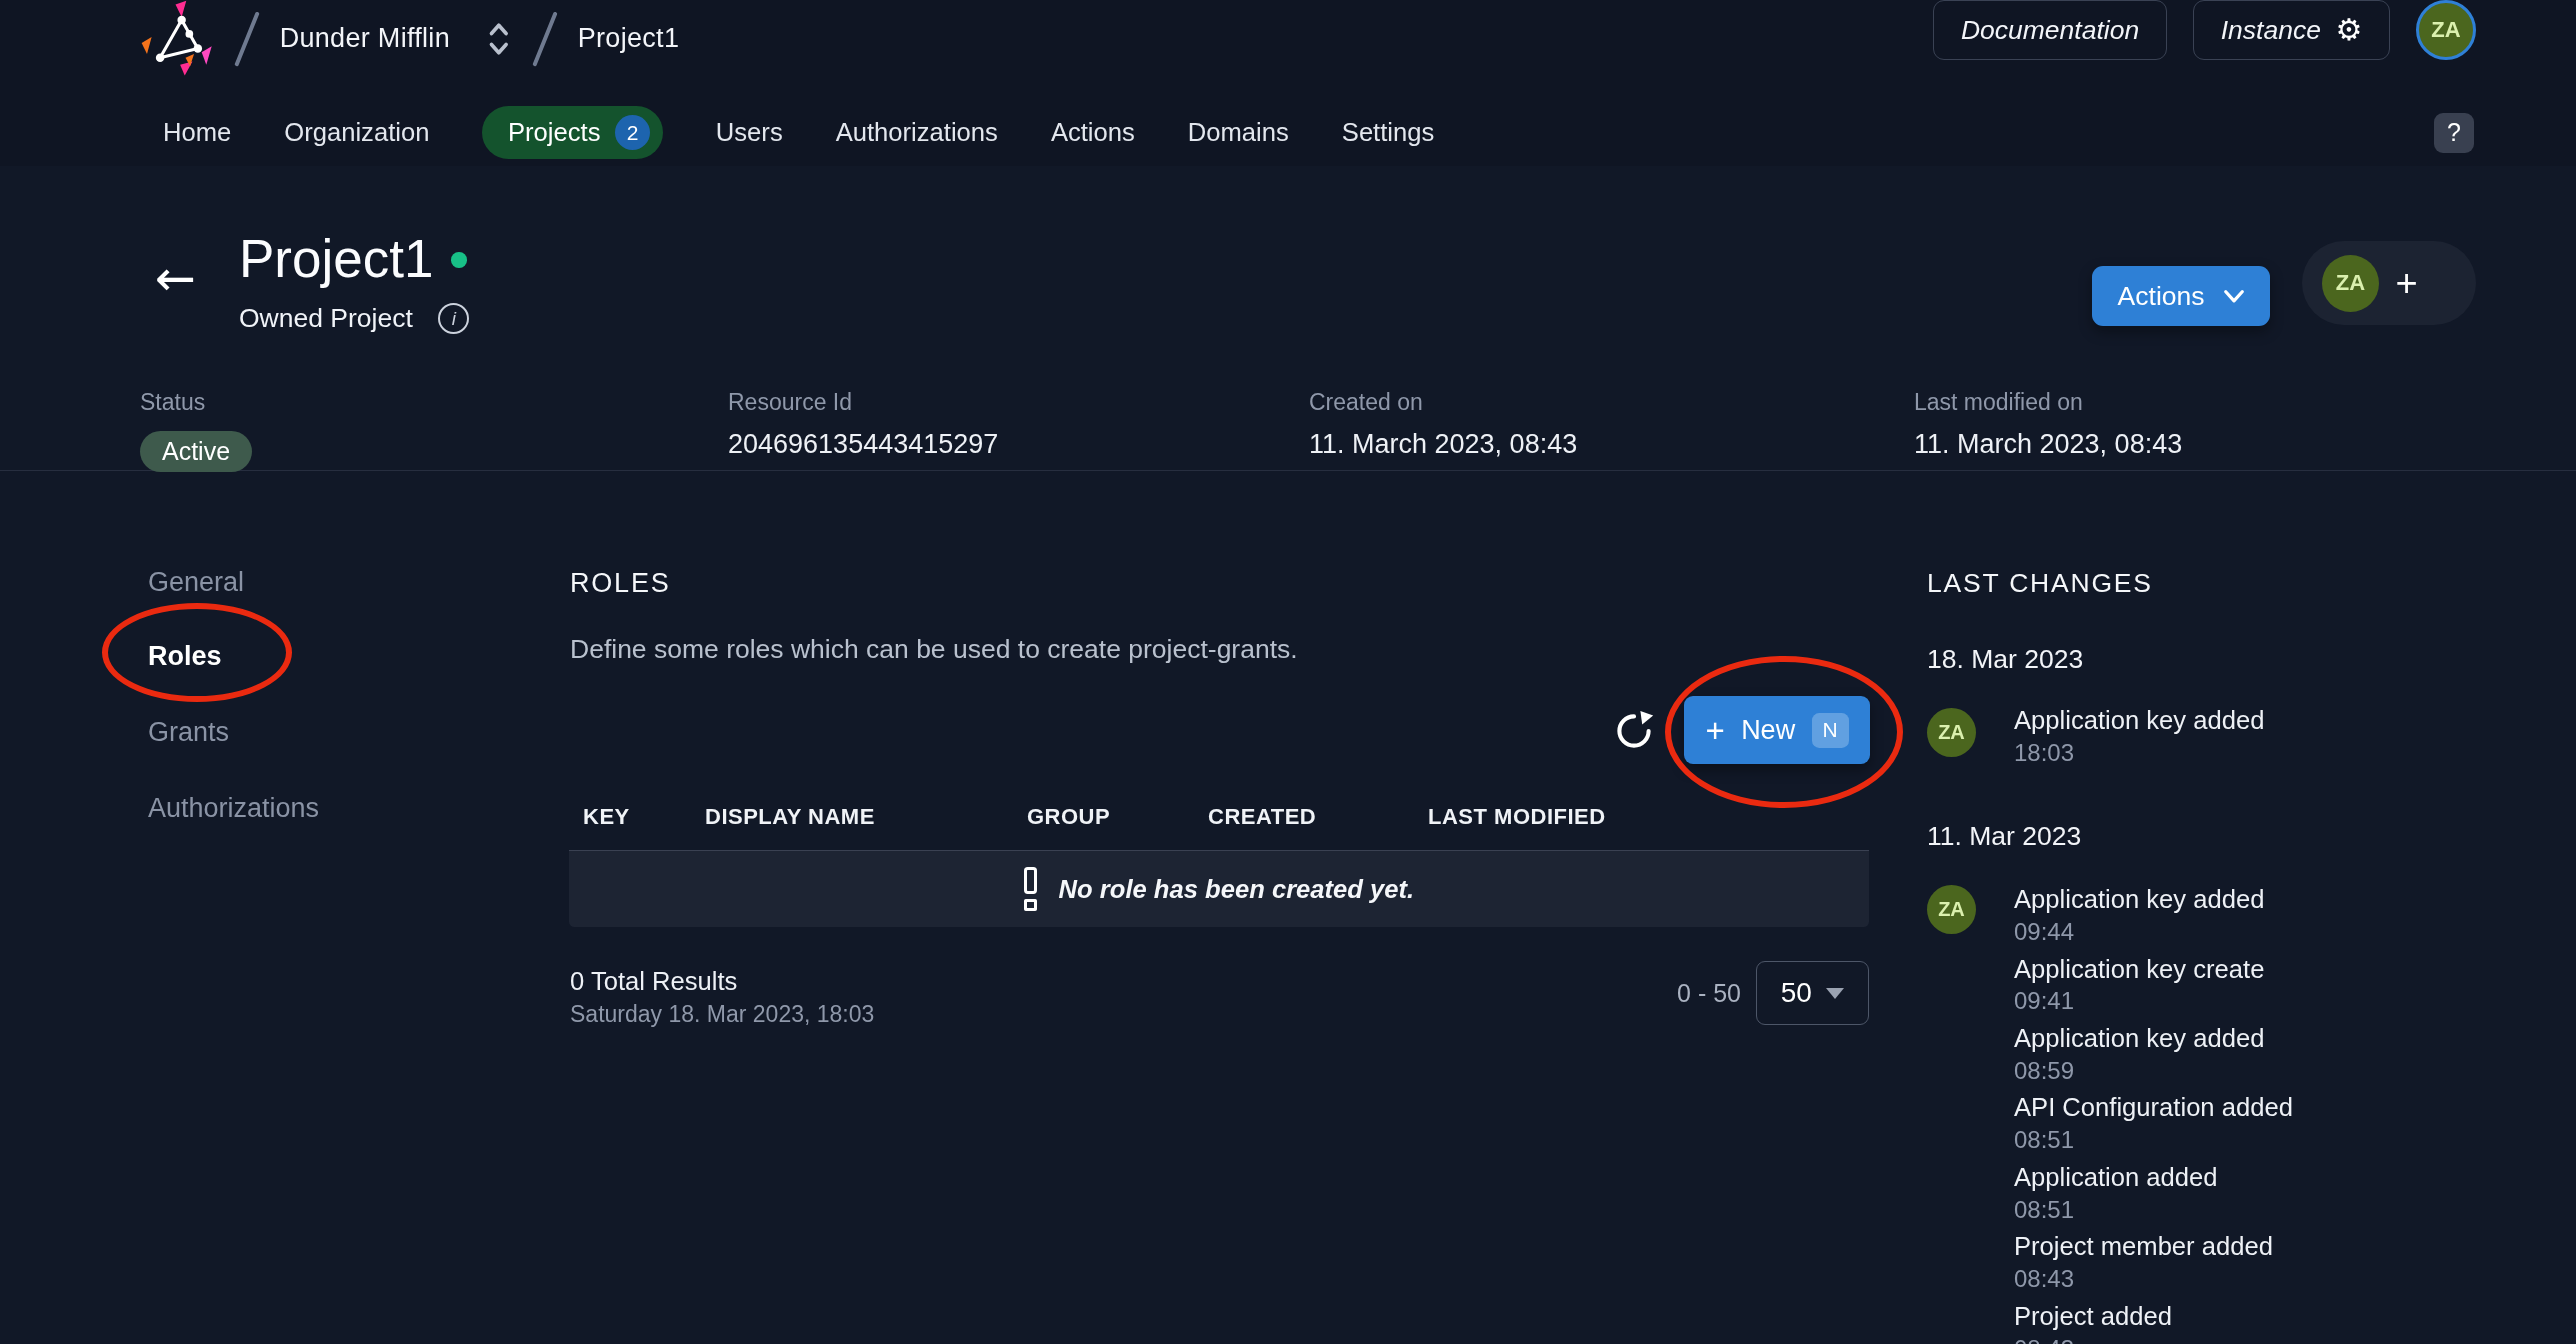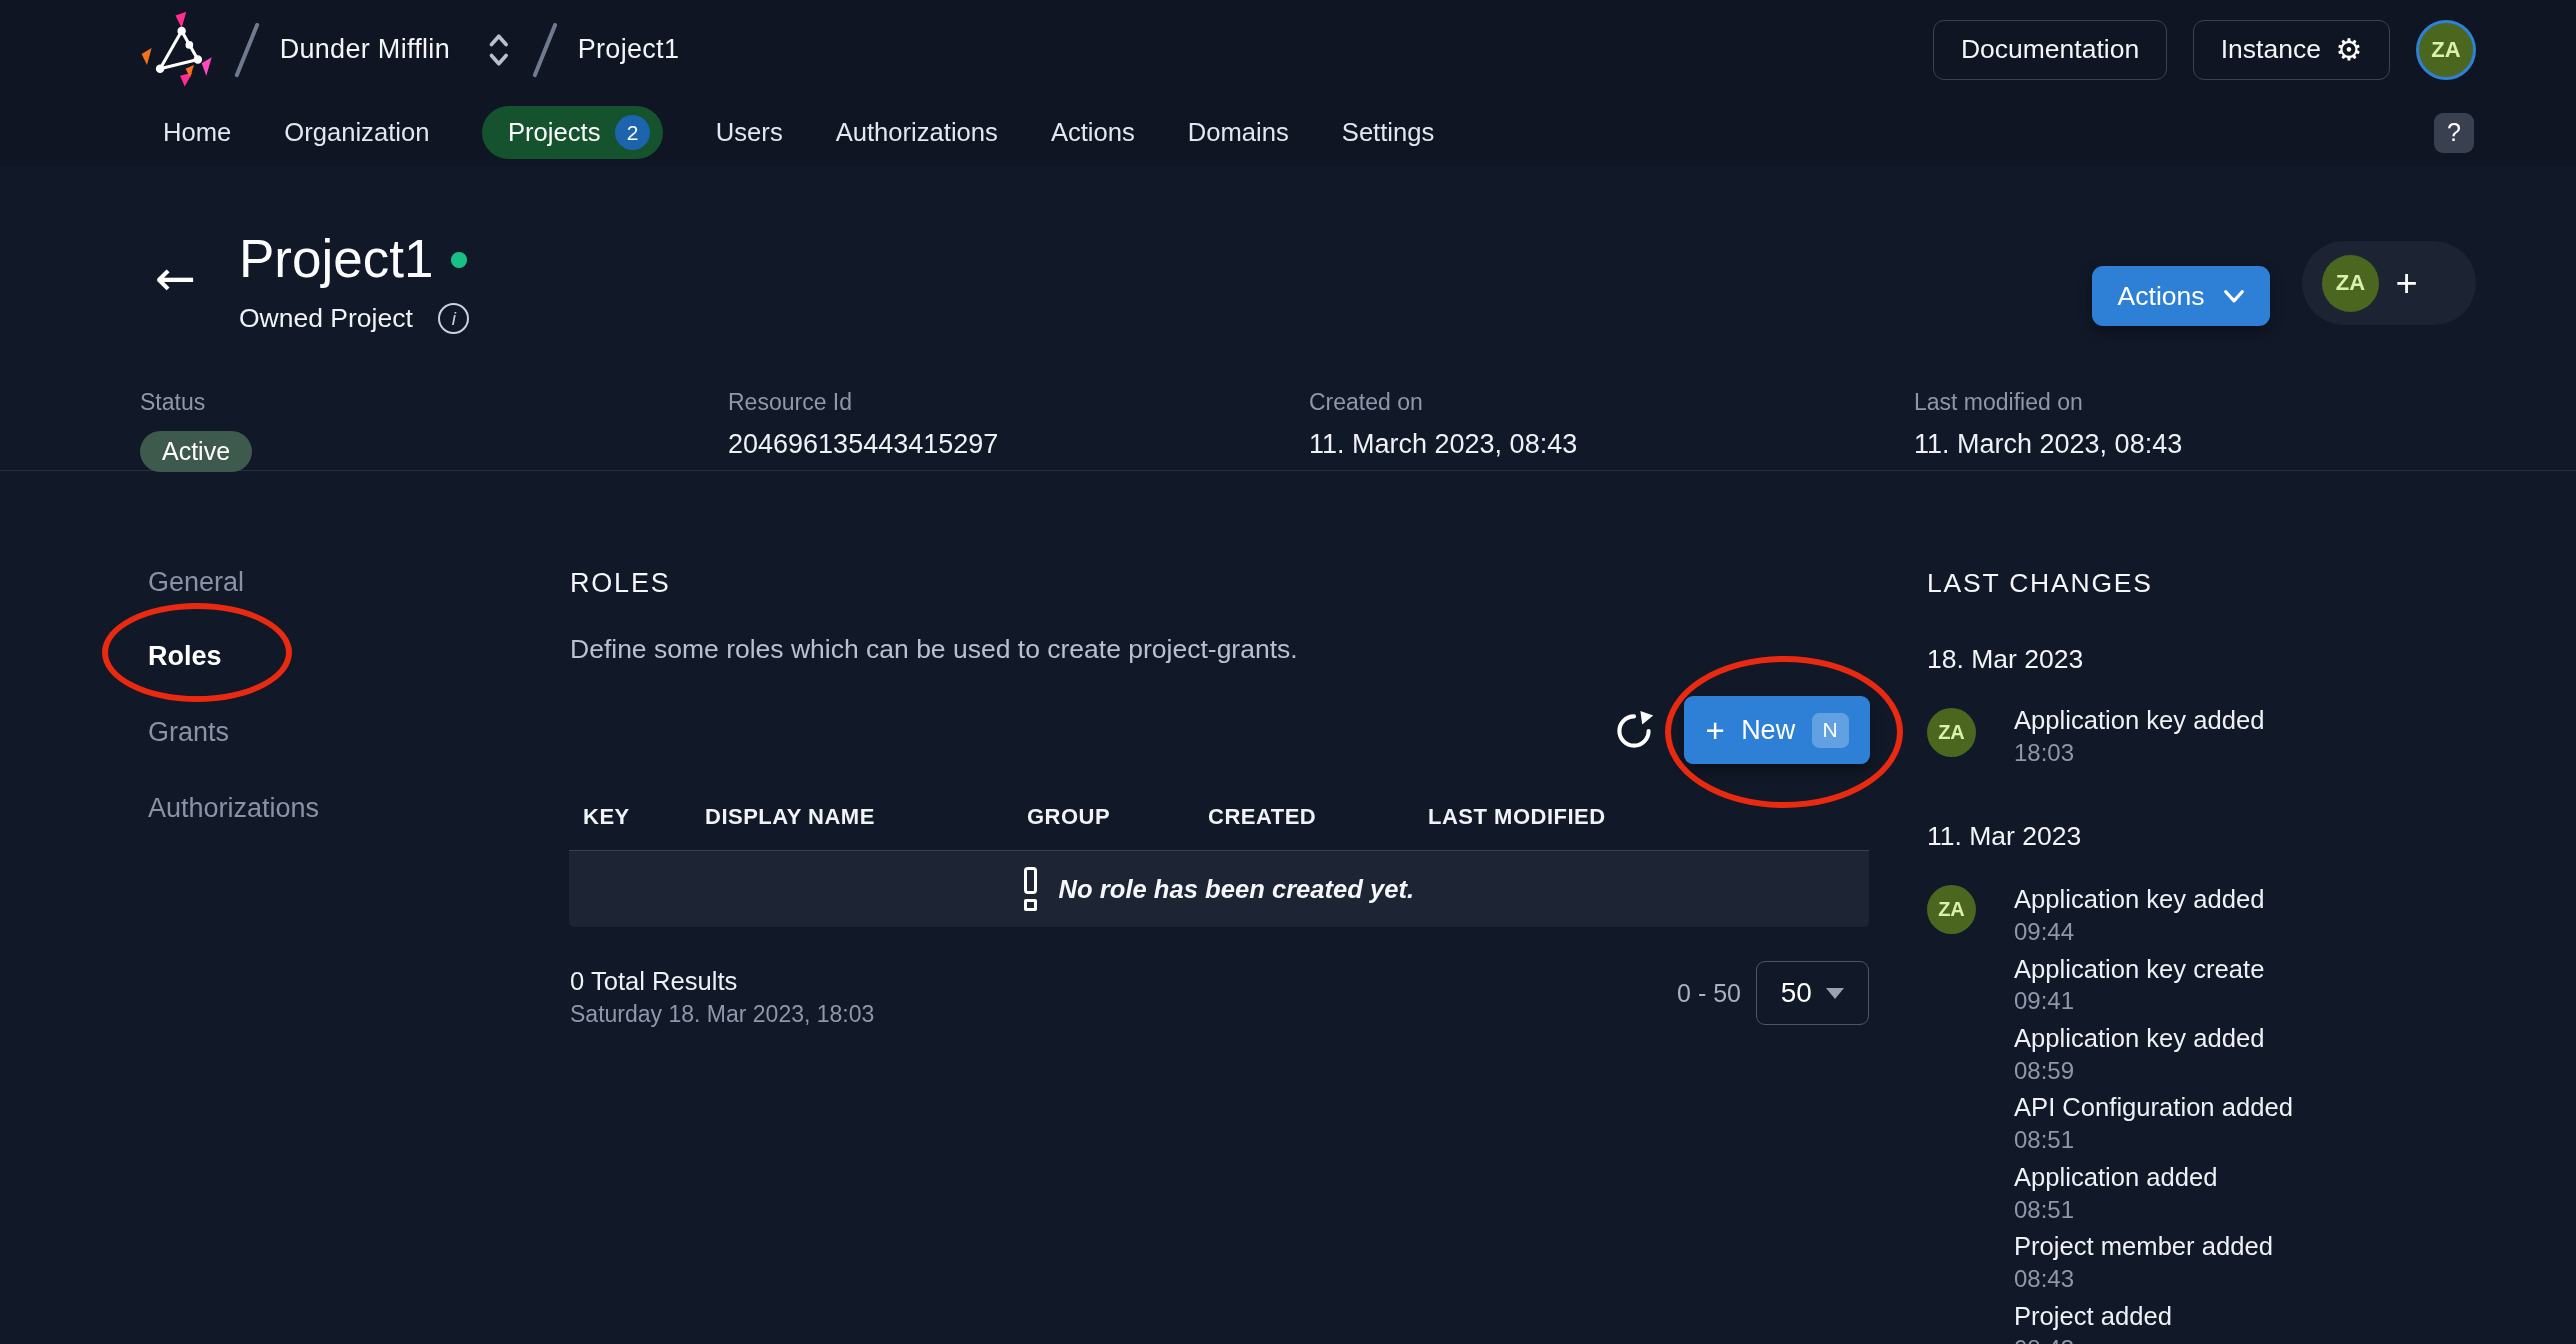--- a/index.html
+++ b/index.html
@@ -5,32 +5,32 @@
   * { margin:0; padding:0; box-sizing:border-box; }
   html,body { background:#0b0f1a; }
   .app {
     position:relative; width:2576px; height:1345px; overflow:hidden;
     background:#111827; color:#eef1f6;
     font-family:"Liberation Sans", sans-serif;
   }
   
   .topbar {
     position:absolute; left:0; top:0; width:2576px; height:99px;
-    background:#0f1523; display:flex; align-items:center;
+    background:#0f1523; display:flex; align-items:flex-start;
     justify-content:space-between; padding:0 100px 0 137px;
   }
   .tb-left { display:flex; align-items:center; gap:31px; }
   .slash { width:3.7px; height:58px; background:#6f7a90; transform:rotate(22deg); border-radius:1.8px; }
   .org-name, .crumb { font-size:27px; font-weight:500; color:#f3f5f9; letter-spacing:0.3px; }
   .updown { margin-left:5.5px; }
   .tb-right { display:flex; align-items:center; gap:25.6px; }
   .tb-btn {
     height:60px; border:1.8px solid #3a4254; border-radius:11px; background:transparent;
     color:#f3f5f9; font-size:26.5px; padding:17px 27px; display:flex; align-items:center; gap:14.6px;
-    font-family:inherit; cursor:pointer;
+    font-family:inherit; cursor:pointer;font-style:italic;
   }
   .gear { font-family:"DejaVu Sans", sans-serif; font-size:30px; line-height:1; color:#fff; }
   .avatar-ring {
     width:60px; height:60px; border-radius:50%; border:3.7px solid #2f80d7;
     background:#4b661e; display:flex; align-items:center; justify-content:center;
   }
   .avatar-txt { font-size:22px; font-weight:700; color:#dbf0ae; }
   
   .navbar {
     position:absolute; left:0; top:99px; width:2576px; height:68px;

